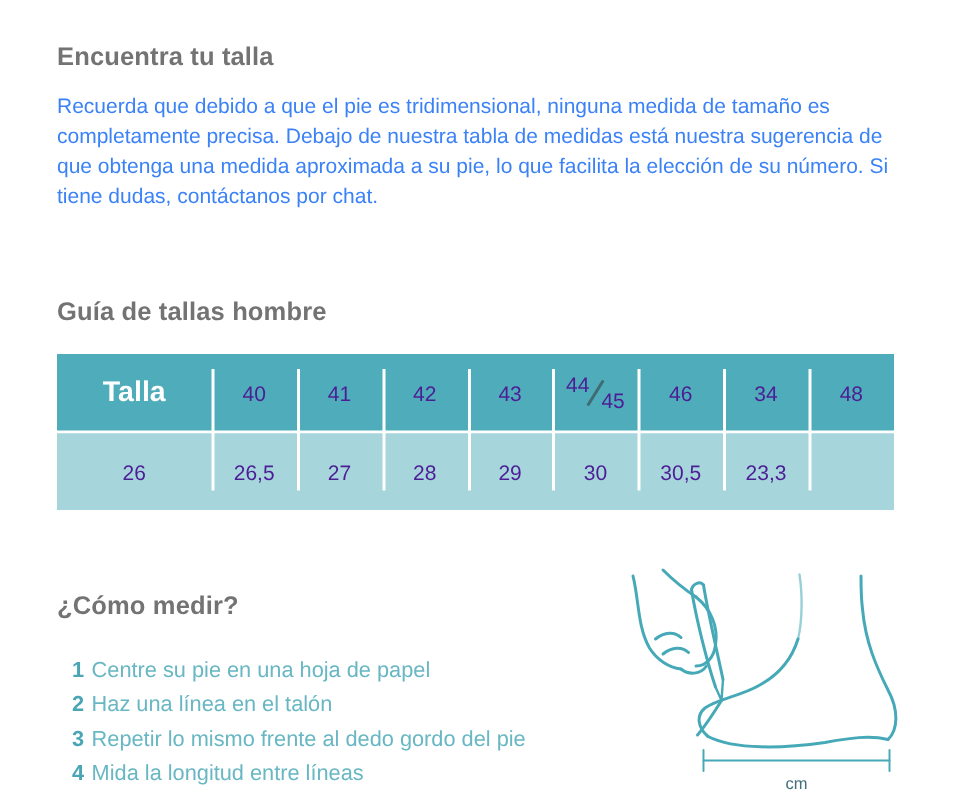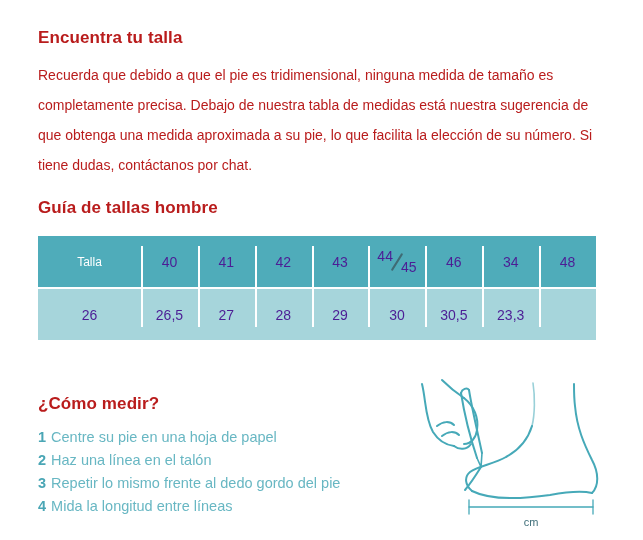--- a/index.html
+++ b/index.html
@@ -7,53 +7,53 @@
     position:relative;
     width:643px;height:540px;
     background:#ffffff;
     font-family:"Liberation Sans", sans-serif;
     overflow:hidden;
   }
   .heading{
     position:absolute;left:38px;
     margin:0;
     font-size:17px;font-weight:bold;
-    color:#b91c1c;
+    color:#737373;
     letter-spacing:0.1px;
   }
   #title-find{top:28px;}
   #title-guide{top:198px;}
   #title-how{top:394px;}
   .intro-text{
     position:absolute;left:38px;top:60px;width:560px;
     margin:0;
-    font-size:14px;line-height:30px;
-    color:#b91c1c;
+    font-size:14px;line-height:20px;
+    color:#3b82f6;
   }
   
   .size-table{
     position:absolute;left:38px;top:236px;
     width:558px;height:104px;
   }
   .trow{
     display:grid;
     grid-template-columns:103px repeat(8,1fr);
     height:51px;
     align-items:center;
   }
   .trow-header{background:#4facba;border-bottom:2px solid #ffffff;}
   .trow-values{background:#a6d5db;}
   .tcell{
     text-align:center;
     font-size:14px;
     color:#4c1d95;
   }
   .tlabel{
-    font-weight:normal;
-    font-size:12px;
+    font-weight:bold;
+    font-size:19px;
     color:#ffffff;
   }
   .vline{
     position:absolute;top:10px;bottom:13px;width:2px;
     background:#ffffff;
   }
   .fraction{
     display:flex;align-items:center;justify-content:center;gap:1px;text-align:right;
   }
   .fr-top{transform:translateY(-6px);}
@@ -61,21 +61,21 @@
   .fr-slash{
     width:2px;height:20px;
     background:#3f6b74;
     transform:rotate(32deg);
     border-radius:1px;
     margin:0 2px;
   }
   
   .steps{
     position:absolute;left:38px;top:426px;
-    margin:0;padding:0;list-style:none;
+    margin:10px;padding:0;list-style:none;
     font-size:14.5px;line-height:23px;
     color:#68b7c3;
   }
   .steps li{margin:0;}
   .step-num{
     font-weight:bold;
     color:#4aa6b5;
     margin-right:5px;
   }
   

